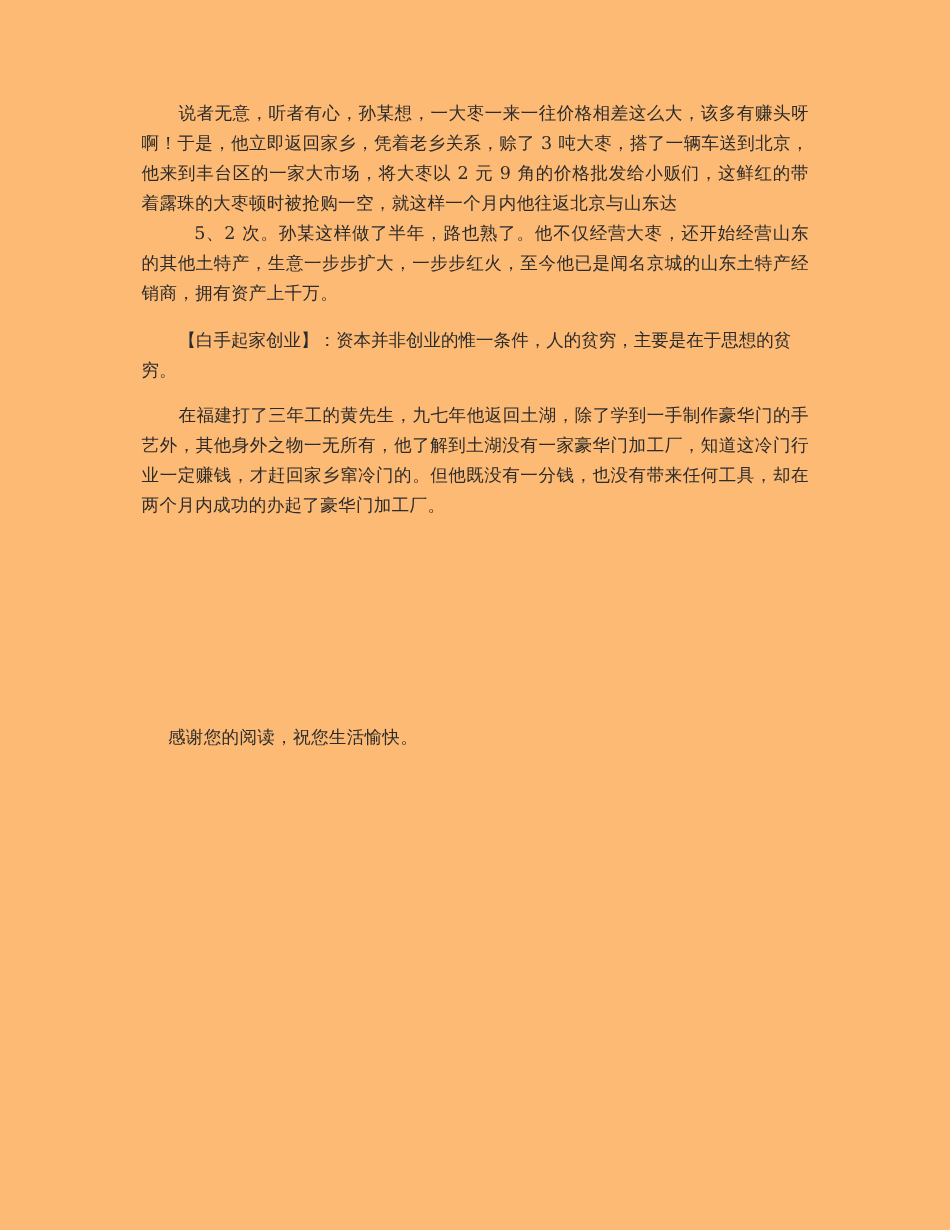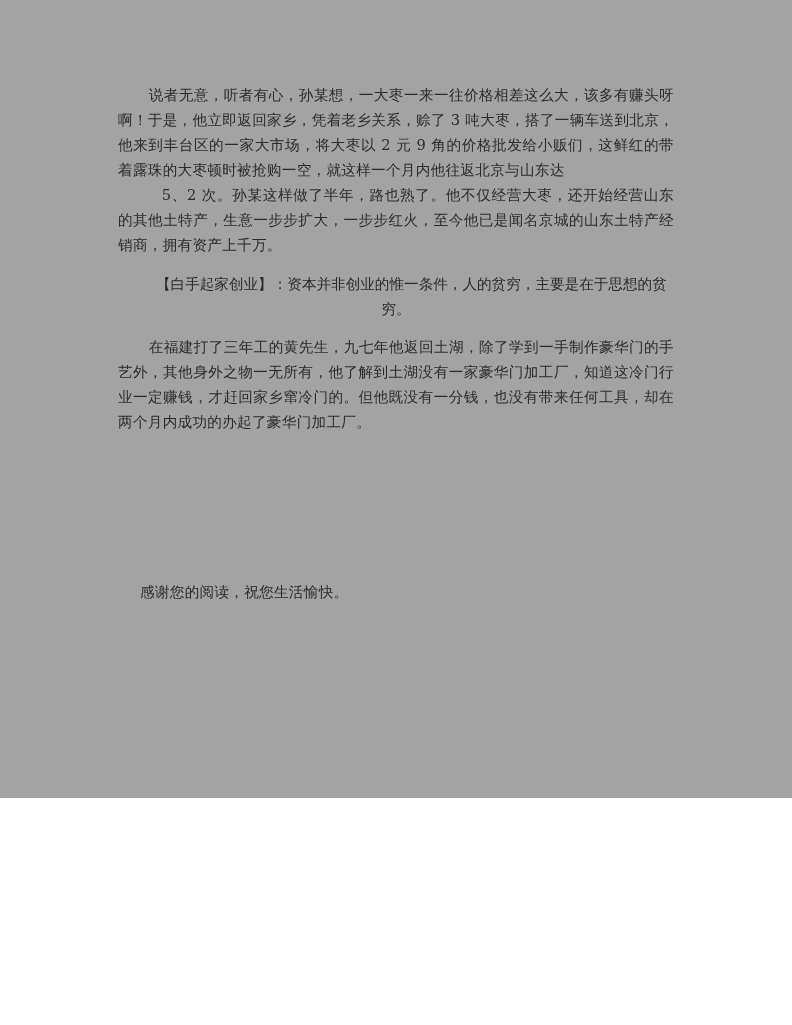--- a/index.html
+++ b/index.html
@@ -11,22 +11,22 @@
   body {
     width: 792px;
     height: 1025px;
     overflow: hidden;
     font-family: "DejaVu Serif", "Liberation Serif", serif;
   }
 
   .page {
     position: relative;
     width: 792px;
-    height: 798px;
-    background: #a3a3a3;
+    height: 1025px;
+    background: #fdba74;
     box-sizing: border-box;
   }
 
   .content {
     position: absolute;
     left: 118px;
     top: 82px;
     width: 556px;
   }
 
@@ -57,32 +57,31 @@
   .gap-md { height: 14px; }
   .gap-lg { height: 13px; }
 
   .bracket-line {
     margin: 0;
     color: #2b2b2b;
     font-size: 14.6px;
     line-height: 25px;
     text-indent: 2.1em;
     font-family: "DejaVu Serif", "Liberation Serif", serif;
-    text-align: center;
   }
 
   .closing {
     position: absolute;
     left: 140px;
-    top: 580px;
+    top: 604px;
     margin: 0;
     color: #2b2b2b;
     font-size: 14.6px;
     line-height: 25px;
-    font-family: Liberation Sans, sans-serif;
+    font-family: Liberation Mono, monospace;
     letter-spacing: 0.02em;
   }
 </style>
 </head>
 <body>
 
 <div class="page">
 
   <div class="content">
 

